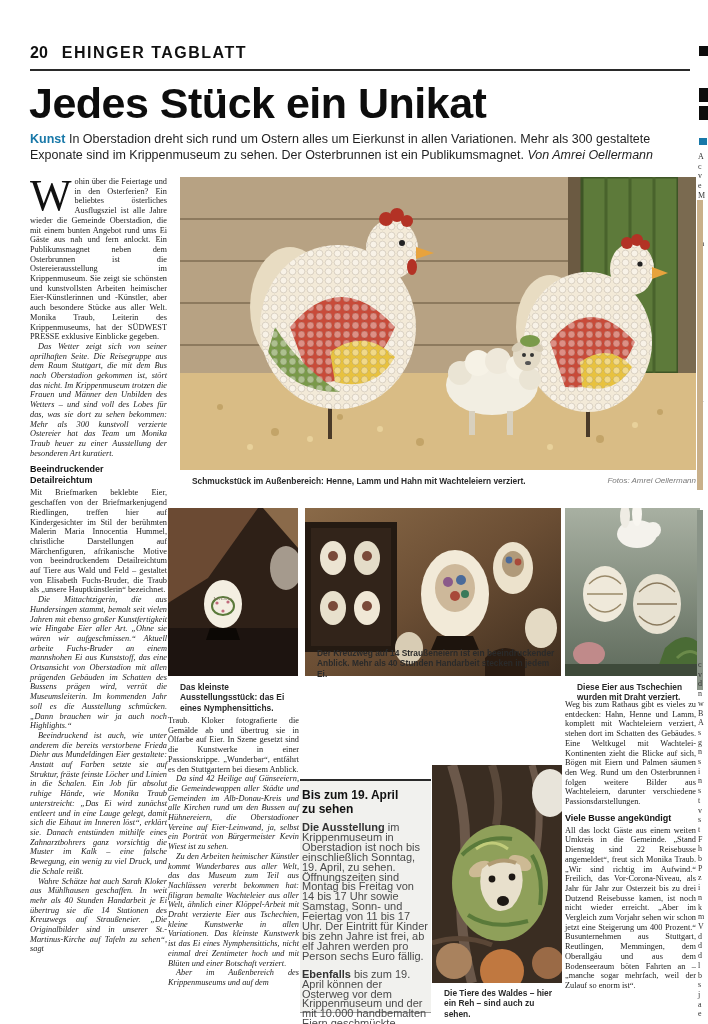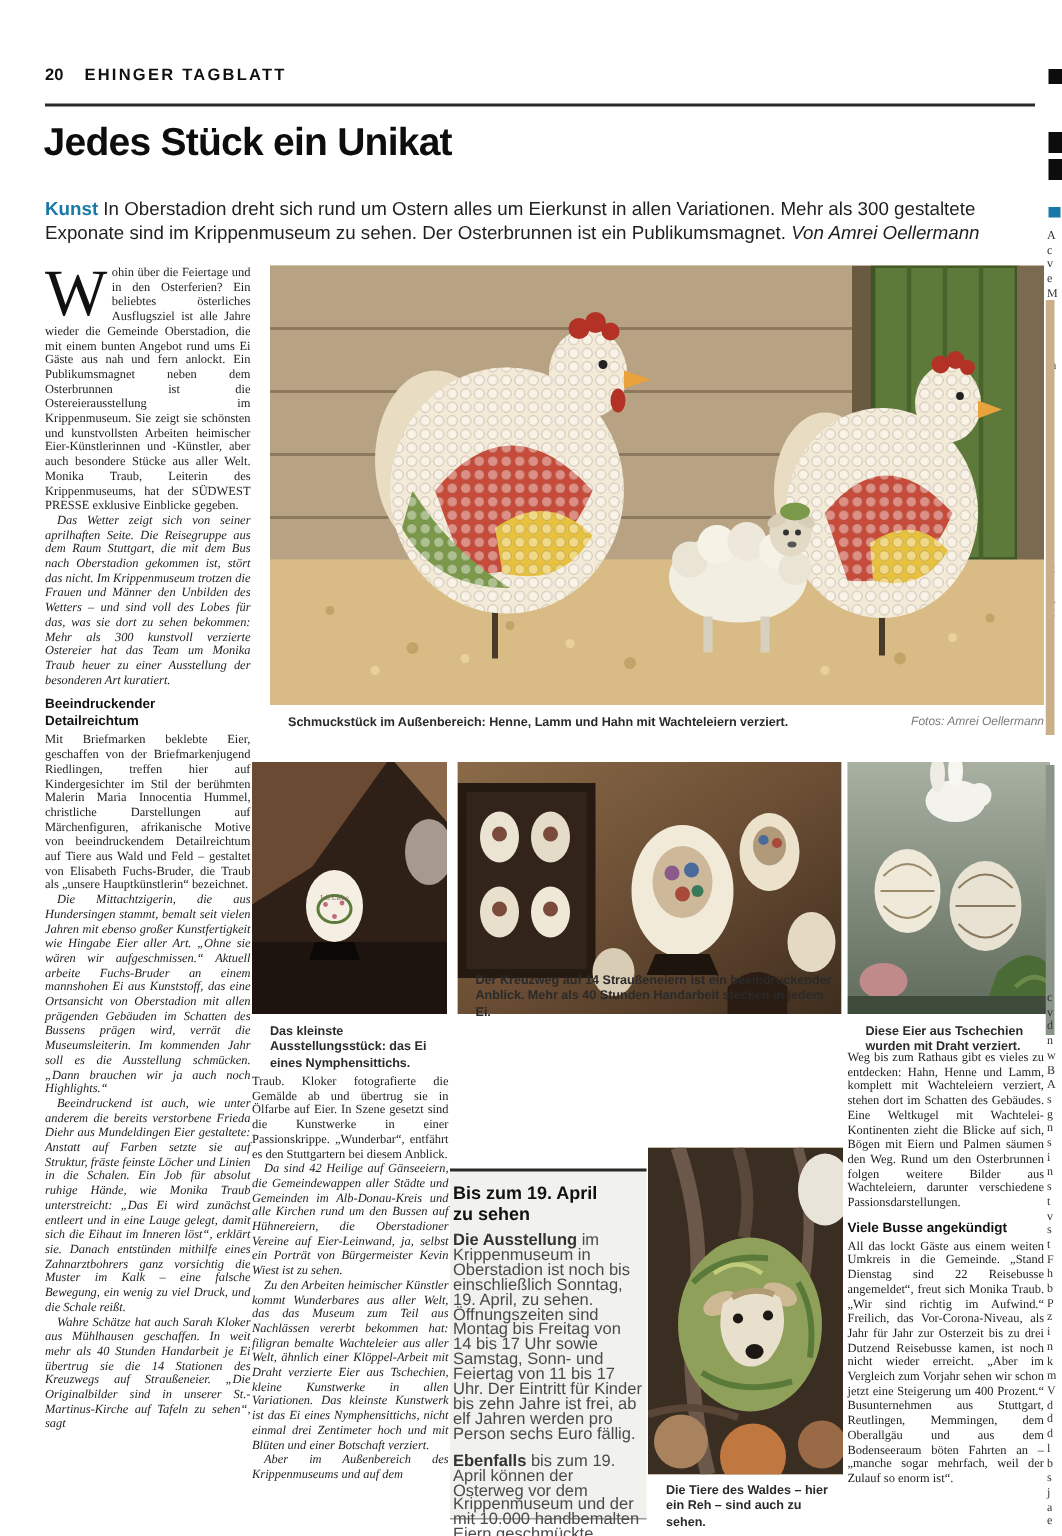--- a/index.html
+++ b/index.html
@@ -6,28 +6,28 @@
   html,body { background:#e8e8e8; }
   .page {
     position:relative; width:708px; height:1024px; margin:0 auto;
     background:#ffffff; overflow:hidden;
     font-family:"Liberation Serif", serif; color:#1a1a1a;
   }
   
   .masthead {
     position:absolute; left:30px; top:44px; width:666px;
     font-family:"Liberation Sans", sans-serif; font-weight:bold;
-    font-size:11px; letter-spacing:1.5px; color:#111;
+    font-size:16px; letter-spacing:1.5px; color:#111;
   }
   .masthead .pagenum { margin-right:14px; letter-spacing:0; }
   .masthead-rule { position:absolute; left:30px; top:69px; width:660px; height:1.5px; background:#2a2a2a; }
   .headline {
     position:absolute; left:29px; top:79px; width:600px;
     font-family:"Liberation Sans", sans-serif; font-weight:bold;
-    font-size:26px; letter-spacing:-0.5px; color:#0d0d0d; white-space:nowrap;
+    font-size:43px; letter-spacing:-0.5px; color:#0d0d0d; white-space:nowrap;
   }
   .lead {
     position:absolute; left:30px; top:131px; width:652px;
     font-family:"Liberation Sans", sans-serif; font-size:12.5px; line-height:16px; color:#1f1f1f;
   }
   .kicker { font-weight:bold; color:#1878a8; }
   .byline { font-style:italic;text-align:center; }
   
   .col {
     position:absolute; font-size:8.3px; line-height:9.7px; text-align:justify; color:#222;

